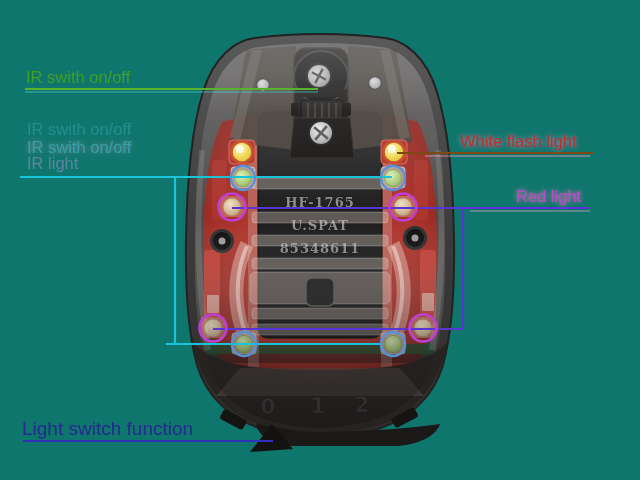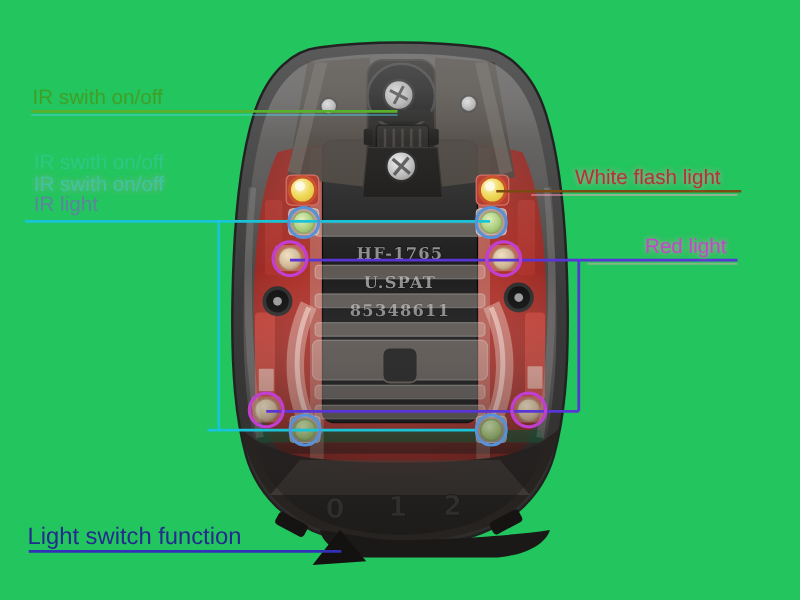--- a/index.html
+++ b/index.html
@@ -1,16 +1,16 @@
 <!DOCTYPE html>
 <html><head>
 <meta charset="utf-8">
 <style>
   html,body{margin:0;padding:0;background:#fff;}
-  .stage{position:relative;width:640px;height:480px;background:#22c55e;overflow:hidden;
+  .stage{position:relative;width:640px;height:480px;background:#0f766e;overflow:hidden;
          font-family:"Liberation Sans",sans-serif;}
   .stage svg{position:absolute;left:0;top:0;}
   .lbl{font-family:"Liberation Sans",sans-serif;font-size:16.5px;}
   .lbl-big{font-family:"Liberation Sans",sans-serif;font-size:19px;}
   .bat{font-family:"DejaVu Serif",serif;font-weight:bold;font-size:13px;letter-spacing:1px;}
   .digit{font-family:"DejaVu Sans",sans-serif;font-weight:bold;font-size:22px;}
   .halo{filter:drop-shadow(0 0 2.5px rgba(255,140,185,0.85));}
   .g1{opacity:.30;}
   .g2{opacity:.55;}
 </style>

